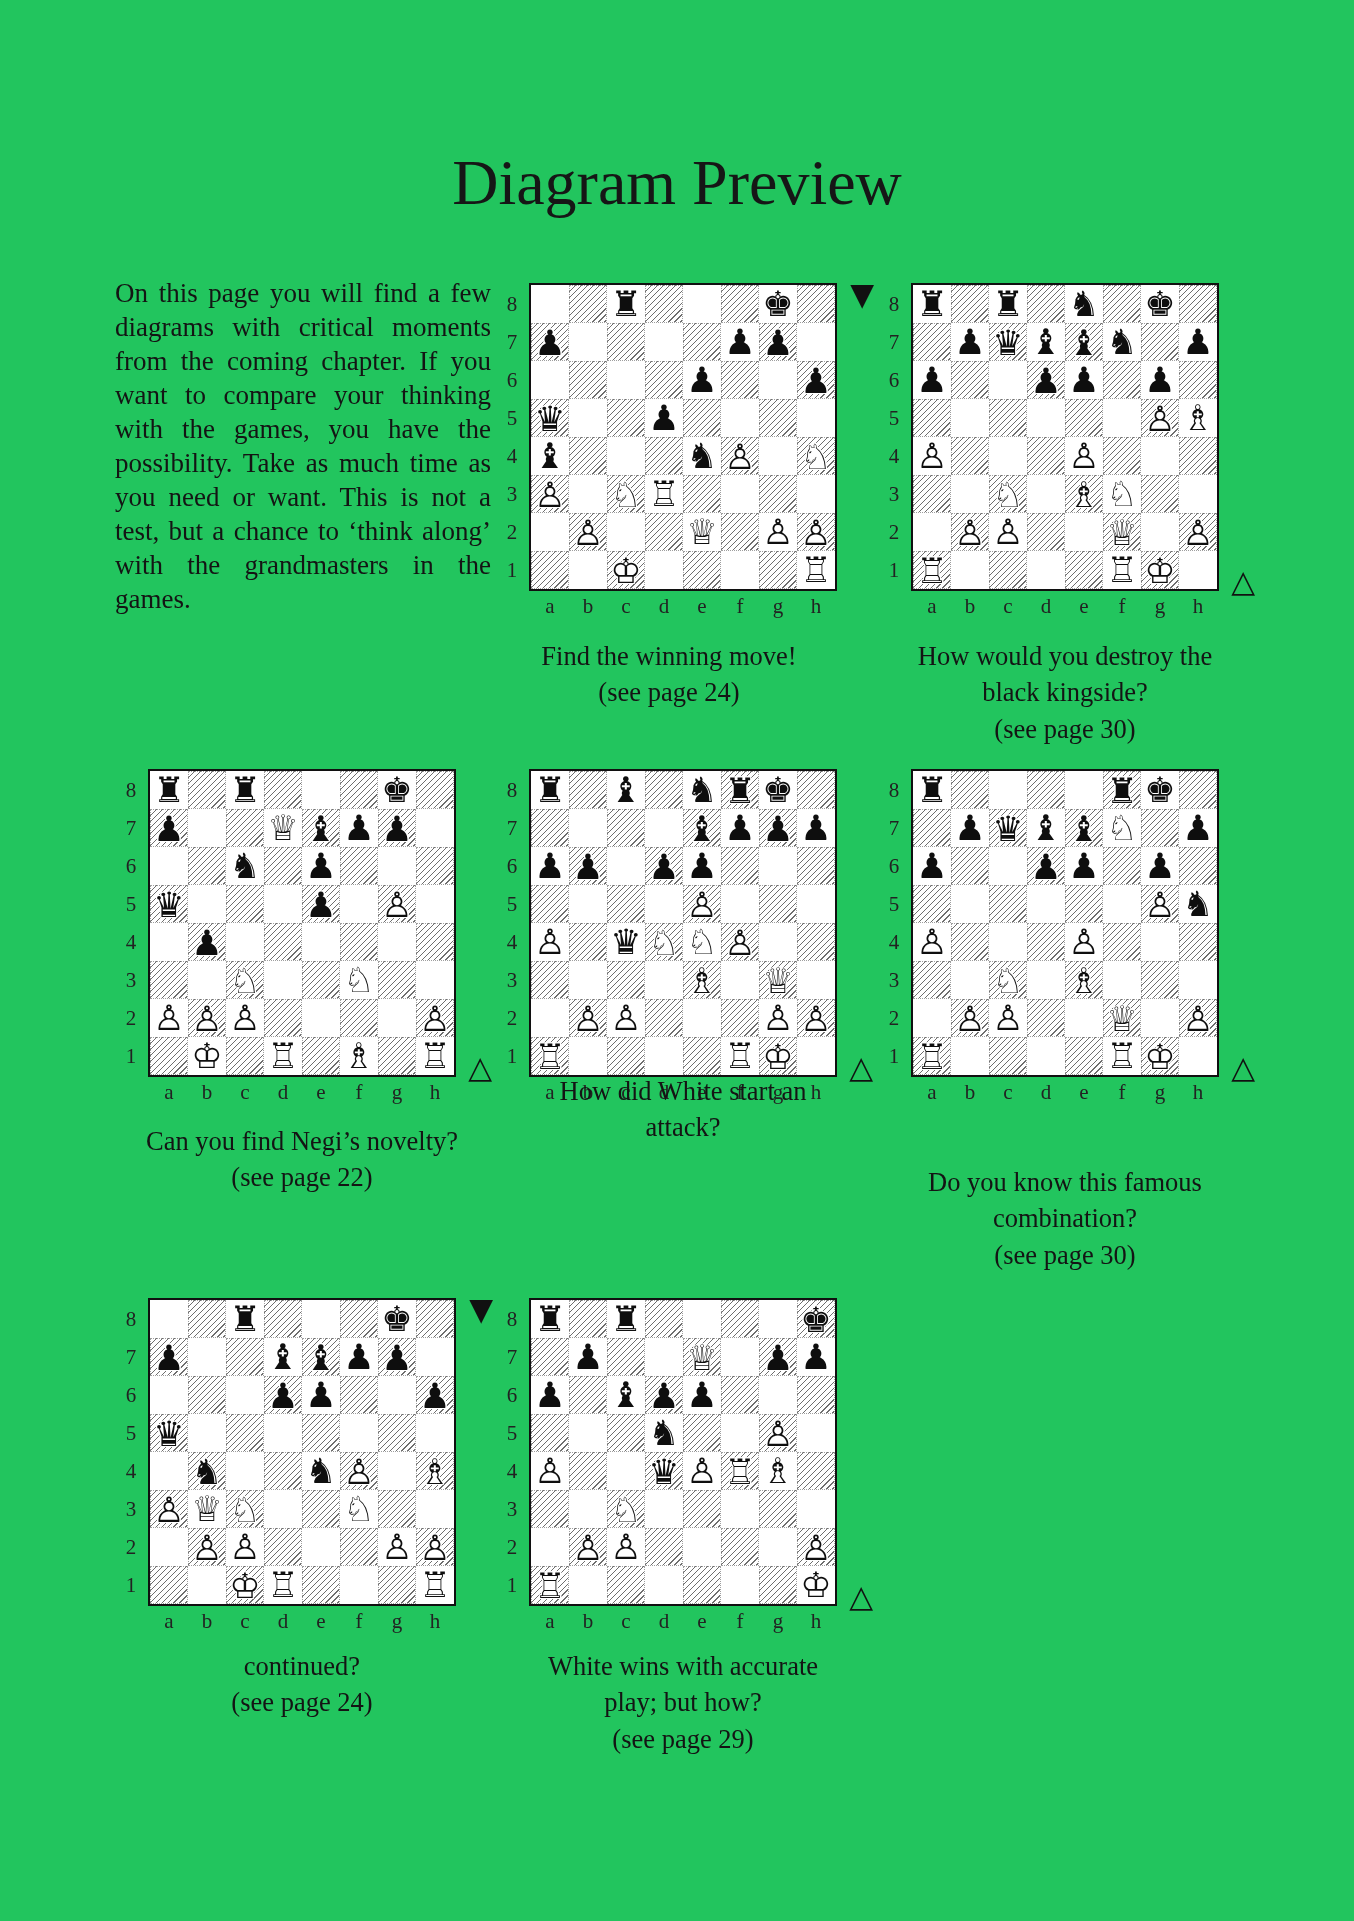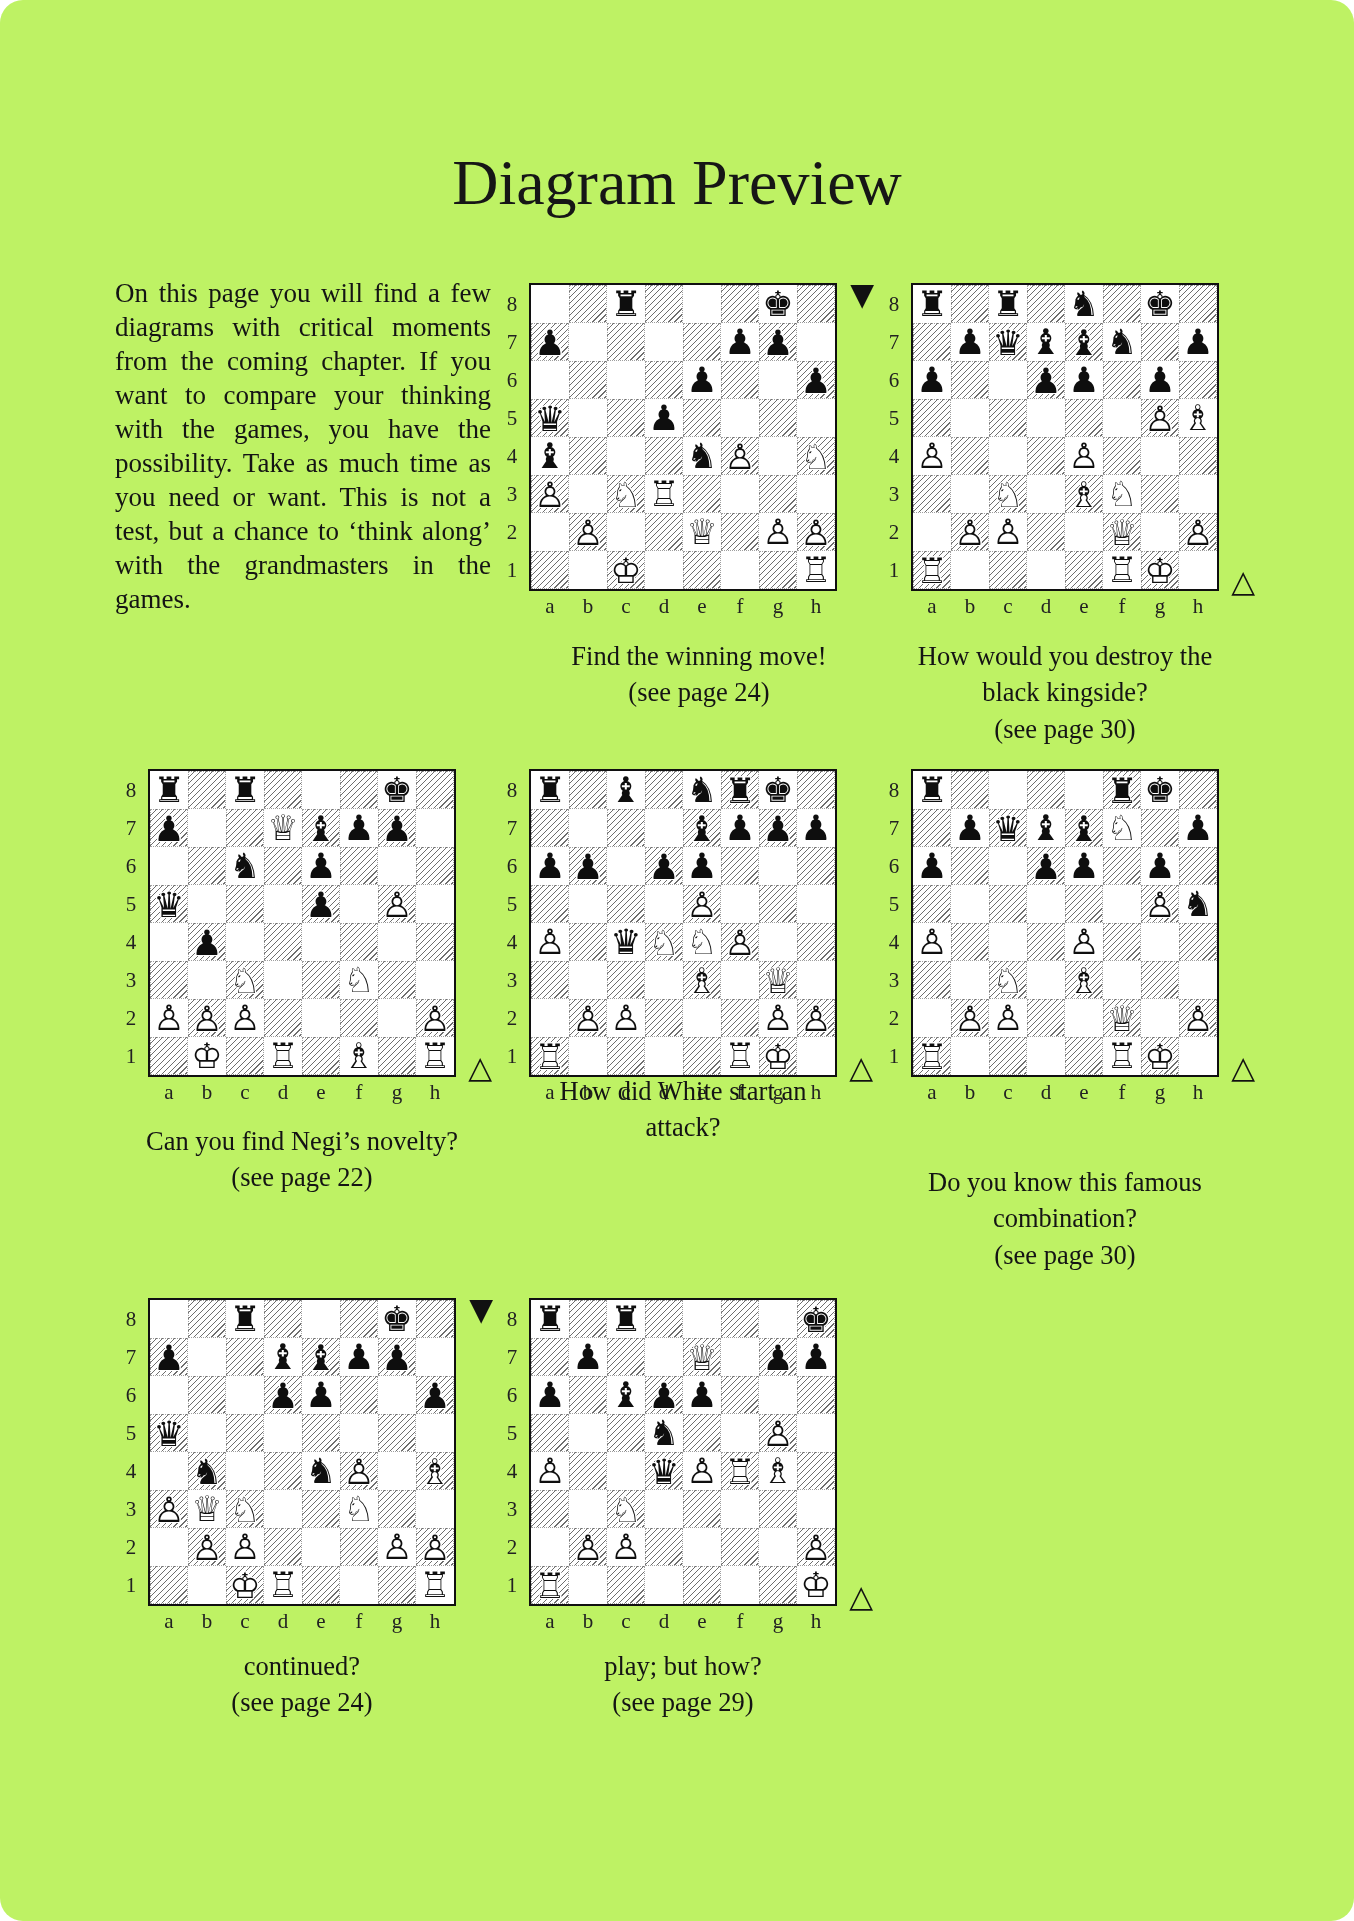--- a/index.html
+++ b/index.html
@@ -1,17 +1,17 @@
 <!DOCTYPE html>
 <html><head>
 <meta charset="utf-8">
 <style>
   html,body{margin:0;padding:0;background:#fff;}
-  .page{position:relative;width:1354px;height:1921px;background:#bef264;overflow:hidden;
-        font-family:"Liberation Serif", serif;color:#1a1a1a;border-radius:23px;}
+  .page{position:relative;width:1354px;height:1921px;background:#22c55e;overflow:hidden;
+        font-family:"Liberation Serif", serif;color:#1a1a1a;}
 
   .title{position:absolute;top:146px;left:0;width:100%;margin:0;text-align:center;
          font-family:"Liberation Serif", serif;font-weight:normal;font-size:64px;
          letter-spacing:0;color:#161616;}
 
   .intro{position:absolute;left:111px;top:272px;width:376px;margin:4px;
          font-size:27px;line-height:1.26;text-align:justify;color:#141414;}
 
   
   .board-wrap{position:absolute;width:308px;height:308px;}
@@ -40,21 +40,21 @@
                font-size:21px;color:#222;}
   .file-labels span{width:38px;display:block;text-align:center;}
 
   .indicator{position:absolute;font-family:"DejaVu Sans", sans-serif;color:#111;}
   .ind-black{right:-37px;top:-7px;font-size:31px;}
   .ind-white{right:-36px;bottom:-8px;font-size:31px;}
 
   
   .caption{position:absolute;width:420px;text-align:center;font-size:26.5px;
            line-height:1.37;color:#141414;}
-  .c1{left:489px;top:638px}.c2{left:855px;top:638px}
+  .c1{left:459px;top:638px}.c2{left:855px;top:638px}
   .c3{left:92px;top:1123px}.c4{left:473px;top:1073px}.c5{left:855px;top:1164px}
   .c6{left:92px;top:1648px}.c7{left:473px;top:1648px}
 </style>
 </head>
 <body>
 
 <div class="page">
 
   <h1 class="title">Diagram Preview</h1>
 
@@ -1594,17 +1594,18 @@
   <div class="caption c5">
       <div>Do you know this famous</div>
       <div>combination?</div>
       <div>(see page 30)</div>
     </div>
   <div class="caption c6">
       <div>continued?</div>
       <div>(see page 24)</div>
     </div>
   <div class="caption c7">
+      <div>White wins with accurate</div>
       <div>play; but how?</div>
       <div>(see page 29)</div>
     </div>
 
 </div>
 
 </body></html>

